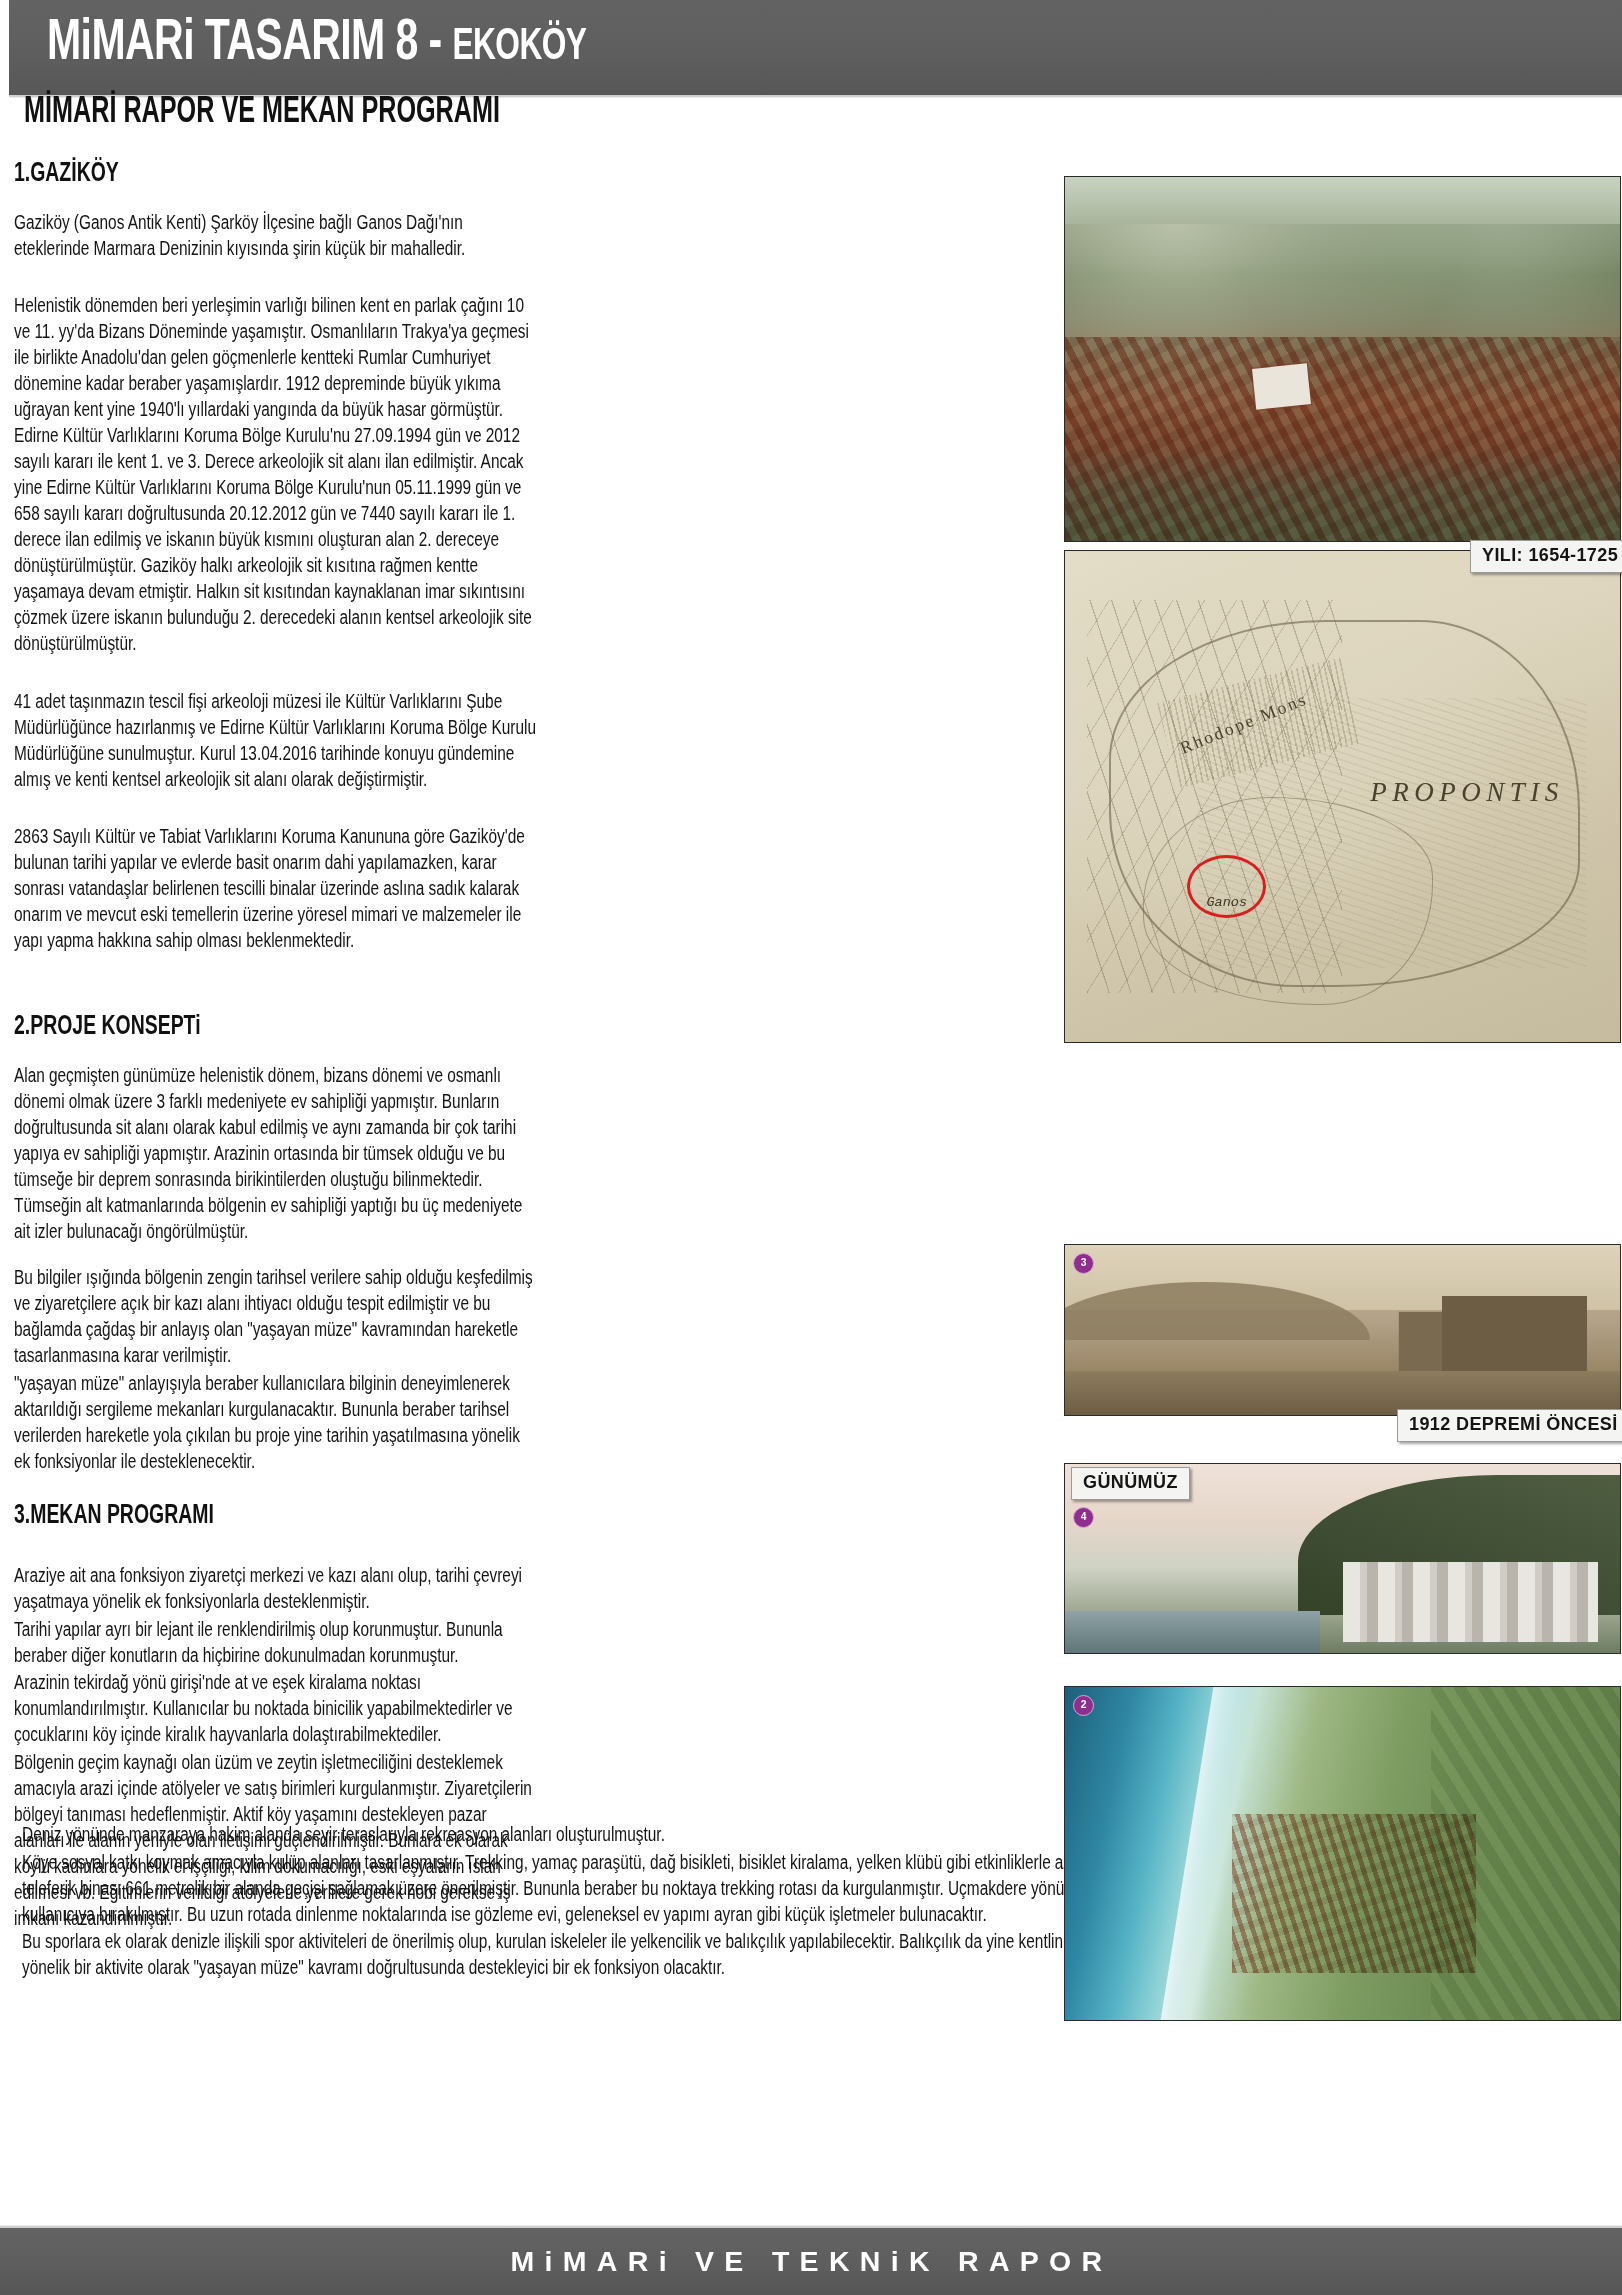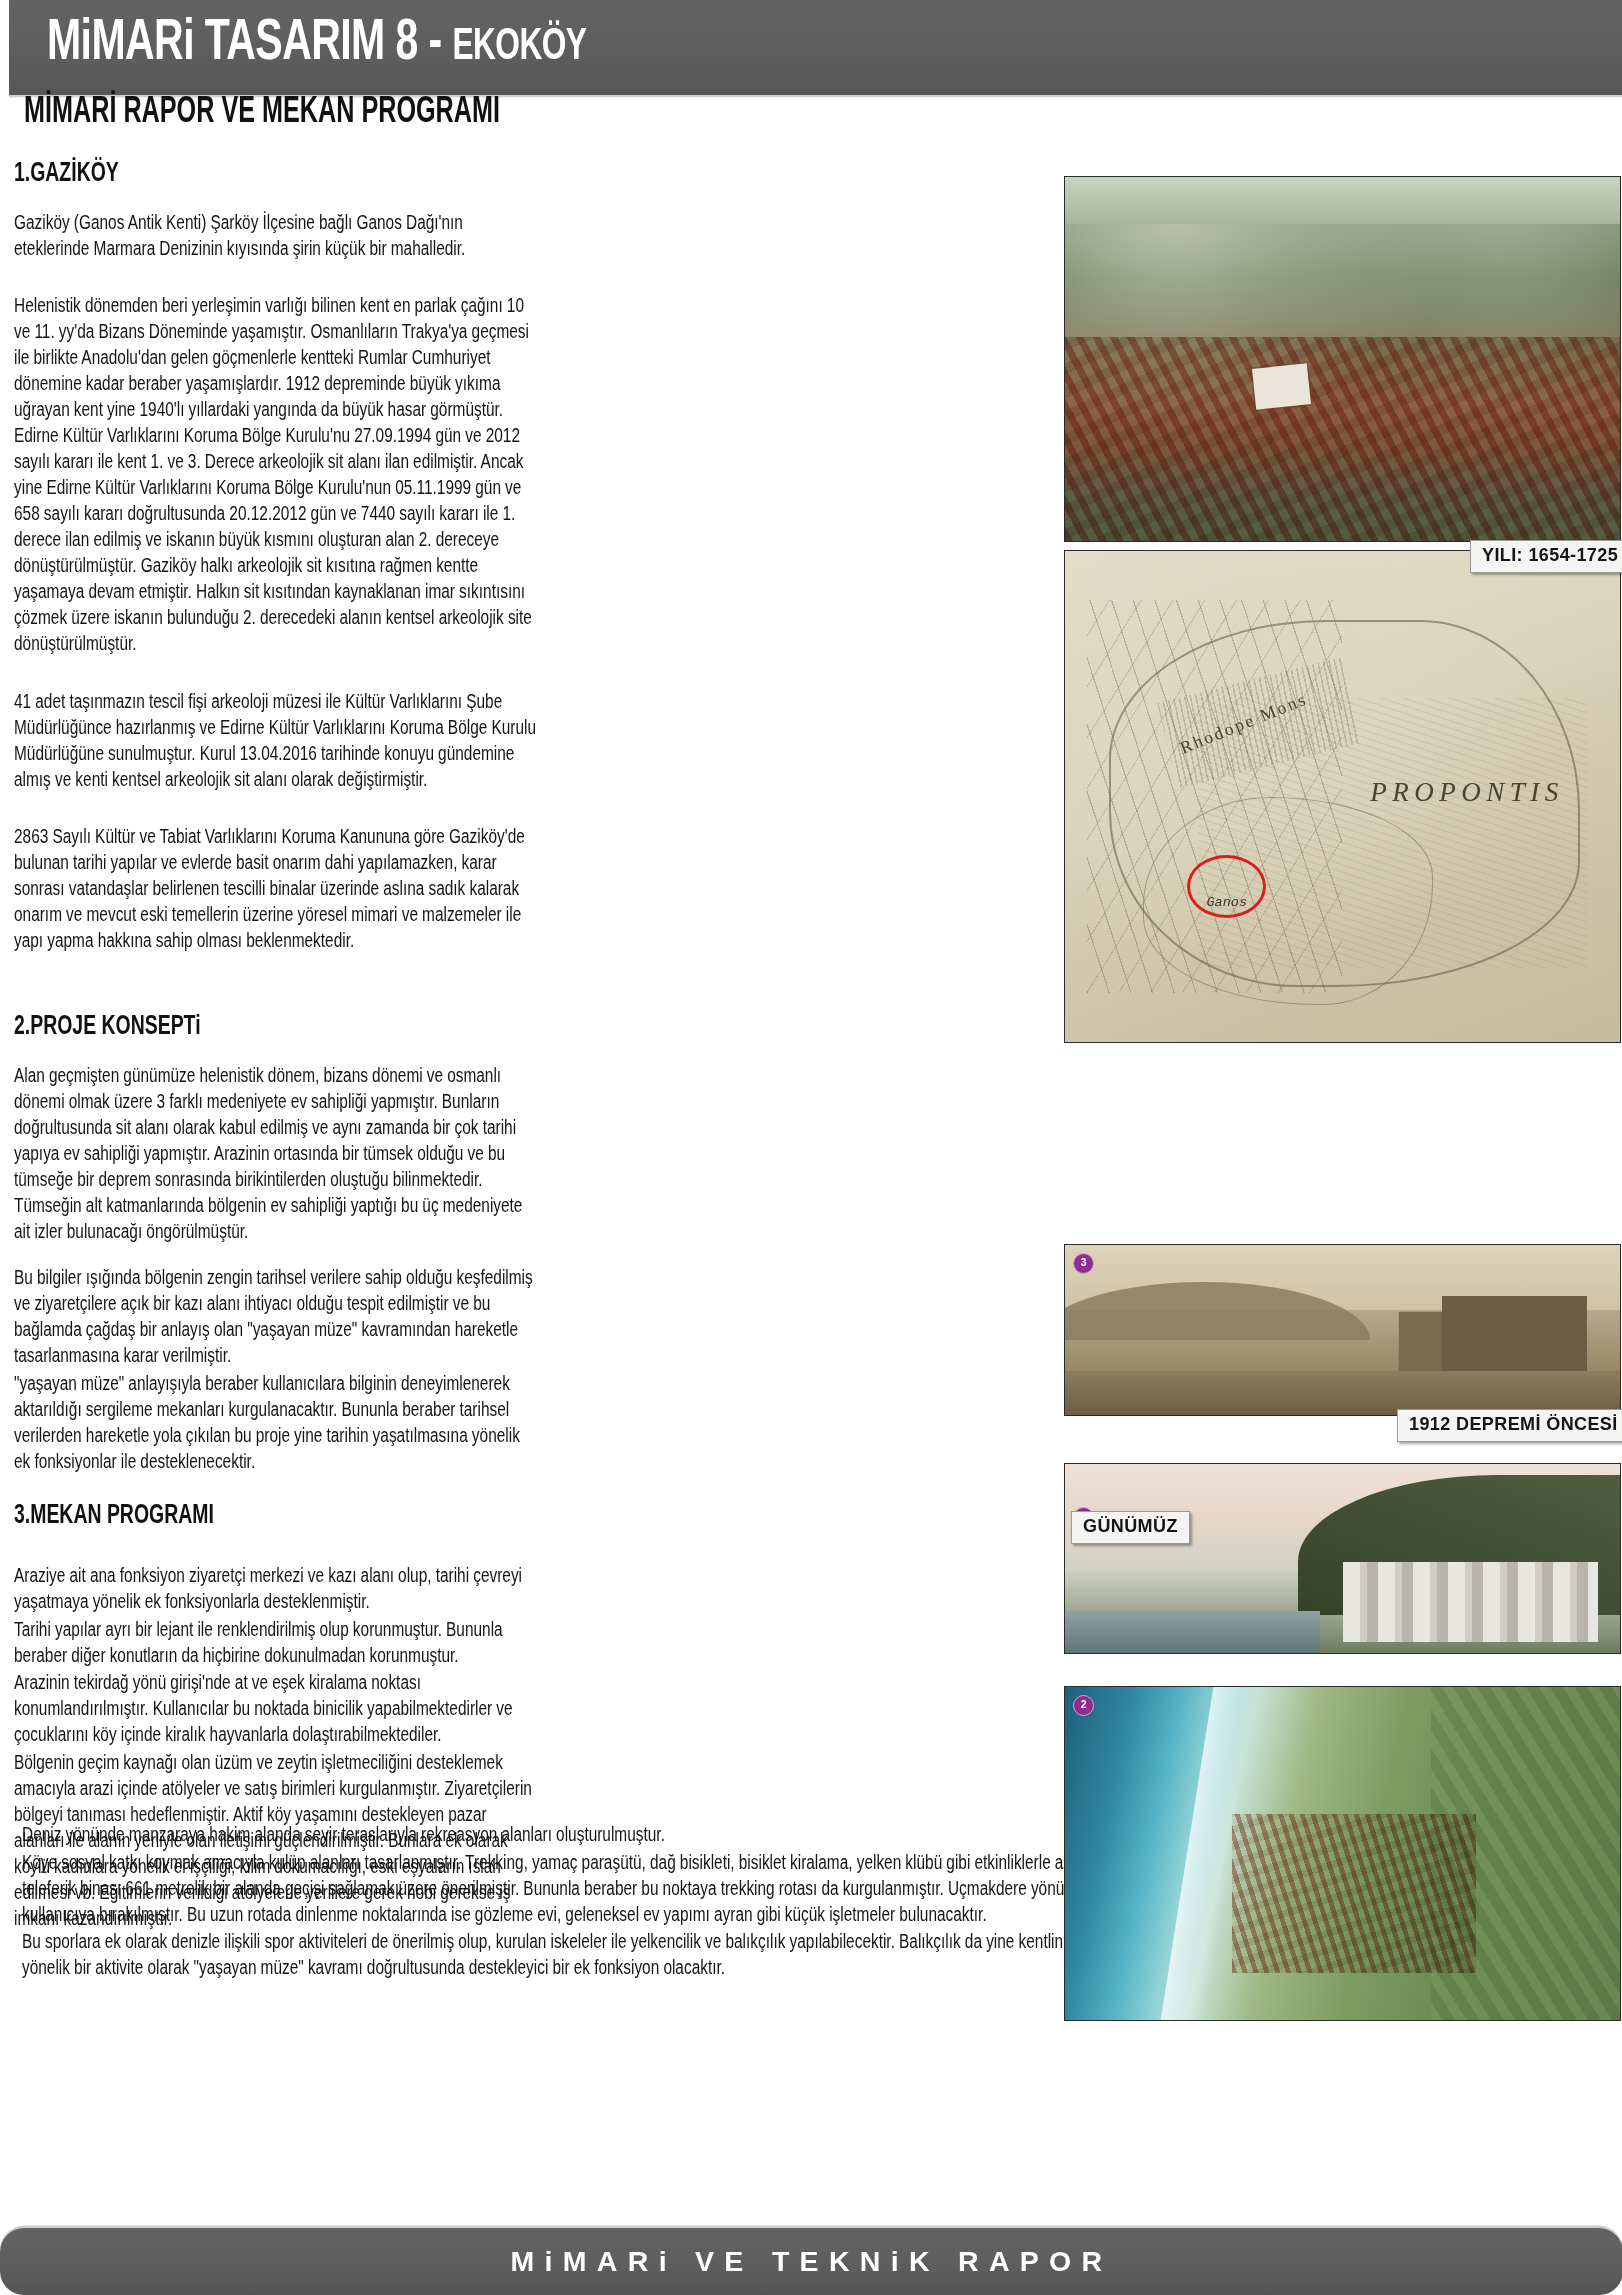--- a/index.html
+++ b/index.html
@@ -210,21 +210,20 @@
     position:absolute;left:8px;top:8px;width:19px;height:19px;border-radius:50%;
     background:#8e2f8e;border:1.6px solid #d9a5d9;
     color:#fff;font-size:10.3px;font-weight:700;text-align:center;line-height:17.4px;
   }
 
   
   .footer{
     position:absolute;left:0;bottom:0;width:1623px;height:67px;
     background:linear-gradient(180deg,#636363 0%,#5d5d5d 60%,#555 100%);
     box-shadow:0 -2.4px 0 #cfcfcf;
-    border-radius:24px;
   }
   .footer-text{
     position:absolute;left:0;top:0;width:100%;
     text-align:center;line-height:67px;
     color:#fff;font-weight:700;font-size:28.5px;letter-spacing:10.3px;
   }
 </style>
 </head>
 <body>
 
@@ -297,21 +296,21 @@
   <div class="marker">3</div>
 </div>
 <div class="photo-badge" style="left:1397px;top:1409px;">1912 DEPREMİ ÖNCESİ</div>
 
 <div class="panel" id="img-today">
   <div class="ridge"></div>
   <div class="bldgs"></div>
   <div class="sea"></div>
   <div class="marker">4</div>
 </div>
-<div class="photo-badge" style="left:1071px;top:1467px;margin-top:44px;">GÜNÜMÜZ</div>
+<div class="photo-badge" style="left:1071px;top:1467px;">GÜNÜMÜZ</div>
 
 <div class="panel" id="img-coast">
   <div class="foam"></div>
   <div class="fields"></div>
   <div class="town"></div>
   <div class="marker">2</div>
 </div>
 
 <div class="footer">
   <div class="footer-text">MiMARi VE TEKNiK RAPOR</div>

